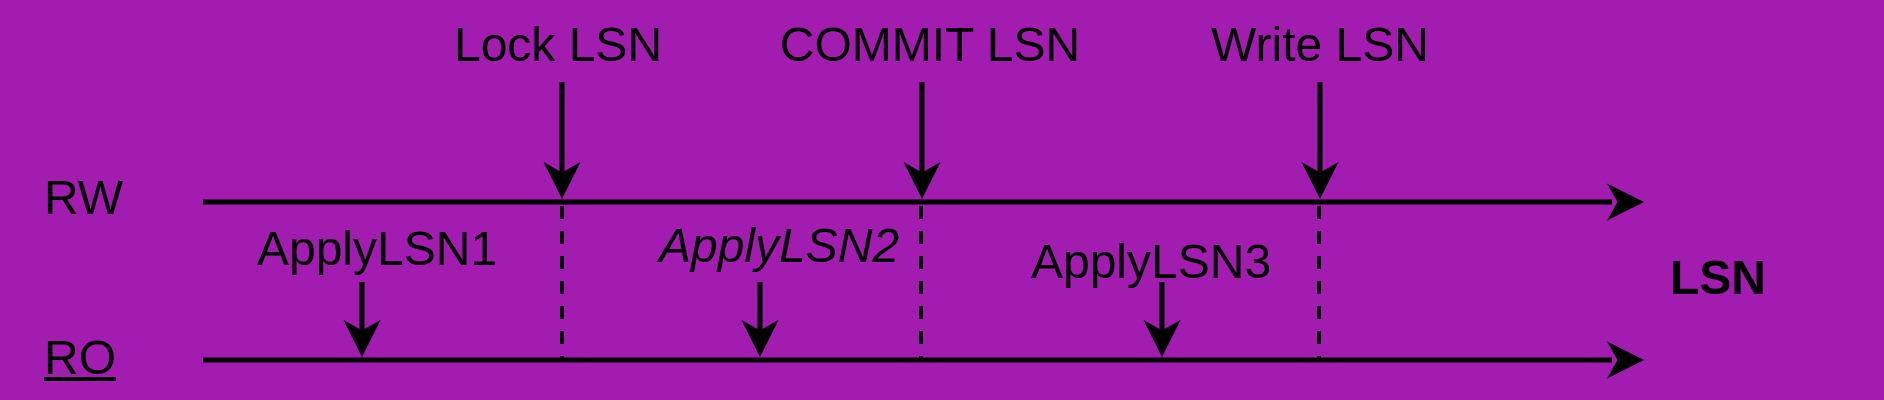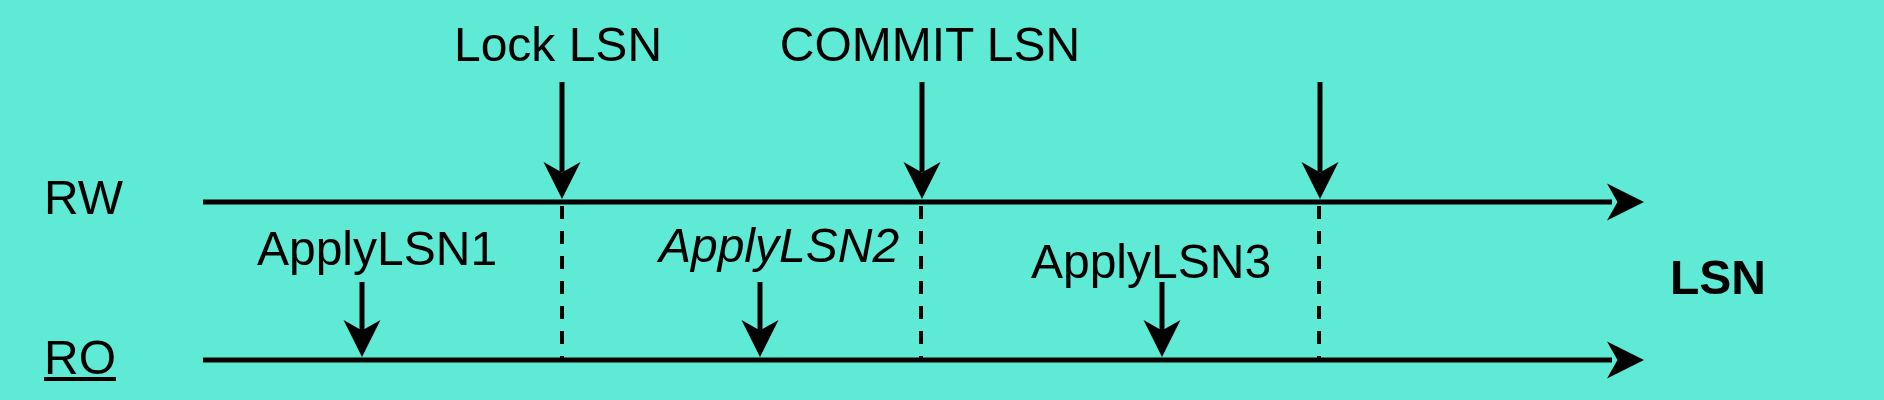--- a/index.html
+++ b/index.html
@@ -4,21 +4,21 @@
 <style>
   html, body {
     margin: 0;
     padding: 0;
     background: #ffffff;
   }
   .canvas {
     position: relative;
     width: 1884px;
     height: 400px;
-    background: #5eead4;
+    background: #a21caf;
     font-family: "Liberation Sans", sans-serif;
     color: #000000;
     overflow: hidden;
   }
   .canvas svg {
     position: absolute;
     left: 0;
     top: 0;
   }
   .lbl {
@@ -91,20 +91,21 @@
     </g>
 
     <g>
       <line class="solid" x1="1162" y1="282" x2="1162" y2="331"></line>
       <path class="head" d="M1162,357 L1143.5,320 L1162,330.5 L1180.5,320 Z"></path>
     </g>
   </svg>
 
   <div class="lbl centered" style="left:558px; top:21px;">Lock LSN</div>
   <div class="lbl centered" style="left:921px; top:21px;margin-left:9px;">COMMIT LSN</div>
+  <div class="lbl centered" style="left:1320px; top:21px;">Write LSN</div>
 
   <div class="lbl" style="left:44px; top:174px;text-align:right;">RW</div>
   <div class="lbl" style="left:44px; top:334px;text-decoration:underline;">RO</div>
 
   <div class="lbl centered" style="left:377px; top:204px;margin-top:21px;">ApplyLSN1</div>
   <div class="lbl centered" style="left:779px; top:222px;font-style:italic;">ApplyLSN2</div>
   <div class="lbl centered" style="left:1151px; top:222px;margin-top:16px;">ApplyLSN3</div>
 
   <div class="lbl centered" style="left:1718px; top:254px;font-weight:bold;">LSN</div>
 

